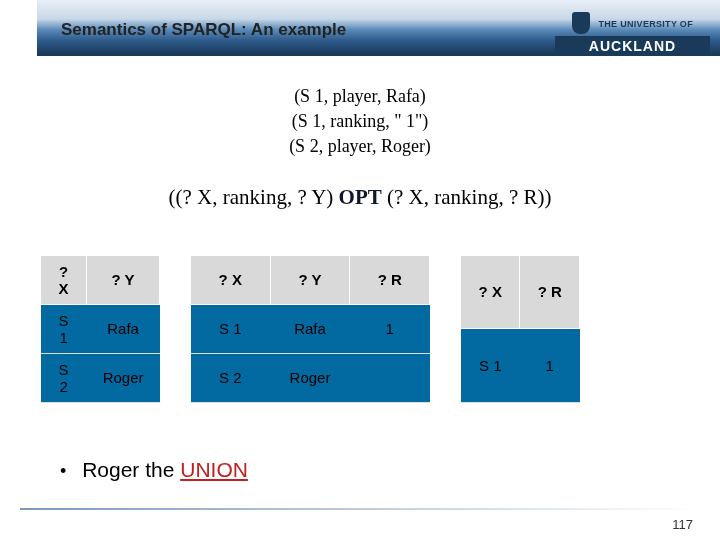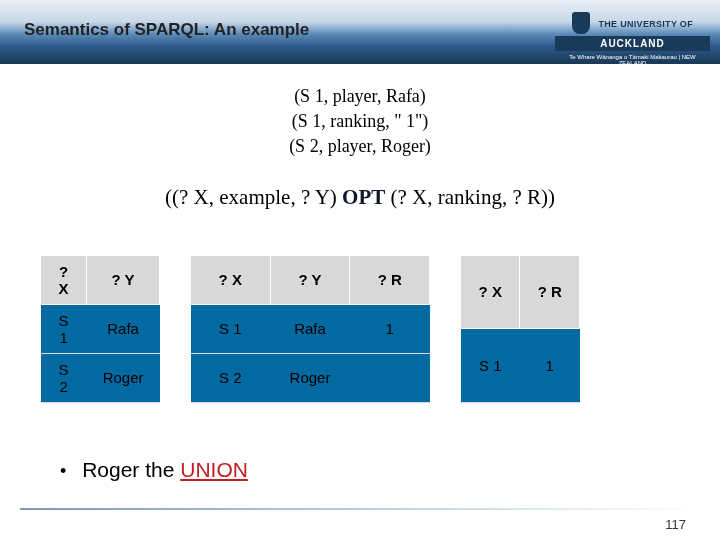--- a/index.html
+++ b/index.html
@@ -6,23 +6,24 @@
   body {
     width: 720px;
     height: 540px;
     font-family: Arial, sans-serif;
     background: #fff;
     position: relative;
     overflow: hidden;
   }
   .header {
     position: relative;
-    height: 64px;
+    height: 56px;
     background: linear-gradient(to bottom, #e8eef5 0%, #c8d8e8 35%, #5a8ab8 55%, #2d5a8a 75%, #1a3a5a 100%);
     border-bottom: 2px solid #1a3a5a;
+    margin-left: 37px;
   }
   .title {
     position: absolute;
     top: 20px;
     left: 24px;
     font-size: 17px;
     font-weight: bold;
     color: #222;
   }
   .logo-area {
@@ -44,33 +45,34 @@
     width: 18px;
     height: 22px;
     background: #1a3a5a;
     border-radius: 3px 3px 8px 8px;
     vertical-align: middle;
     margin-right: 4px;
   }
   .logo-band {
     background: #1a3a5a;
     color: #fff;
-    font-size: 10px;
+    font-size: 14px;
     font-weight: bold;
     padding: 2px 6px;
     margin-top: 2px;
     letter-spacing: 1px;
   }
   .logo-sub {
     font-size: 6px;
     color: #fff;
     margin-top: 3px;
   }
   .content {
     padding: 20px 30px 10px 30px;
+    margin-top: 8px;
   }
   .triples {
     text-align: center;
     font-size: 18px;
     line-height: 1.4;
     margin-bottom: 25px;
     font-family: "Times New Roman", serif;
   }
   .query {
     text-align: center;
@@ -127,21 +129,21 @@
     position: absolute;
     bottom: 30px;
     left: 20px;
     right: 20px;
     height: 2px;
     background: linear-gradient(to right, #7a99bc, #fff);
   }
   .page-num {
     position: absolute;
     bottom: 8px;
-    right: 34px;
+    right: 27px;
     font-size: 13px;
     color: #333;
   }
 </style>
 </head>
 <body>
 
 <div class="header">
   <div class="title">Semantics of SPARQL: An example</div>
   <div class="logo-area">
@@ -156,21 +158,21 @@
 
 <div class="content">
 
   <div class="triples">
     <div>(S 1, player, Rafa)</div>
     <div>(S 1, ranking, " 1")</div>
     <div>(S 2, player, Roger)</div>
   </div>
 
   <div class="query">
-    <span>((? X, example, ? Y) </span><span class="opt">OPT</span><span> (? X, ranking, ? R))</span>
+    <span>((? X, ranking, ? Y) </span><span class="opt">OPT</span><span> (? X, ranking, ? R))</span>
   </div>
 
   <div class="tables-row">
 
     <table class="t1">
       <tbody>
           <tr>
         <th>? X</th>
         <th>? Y</th>
       </tr>

